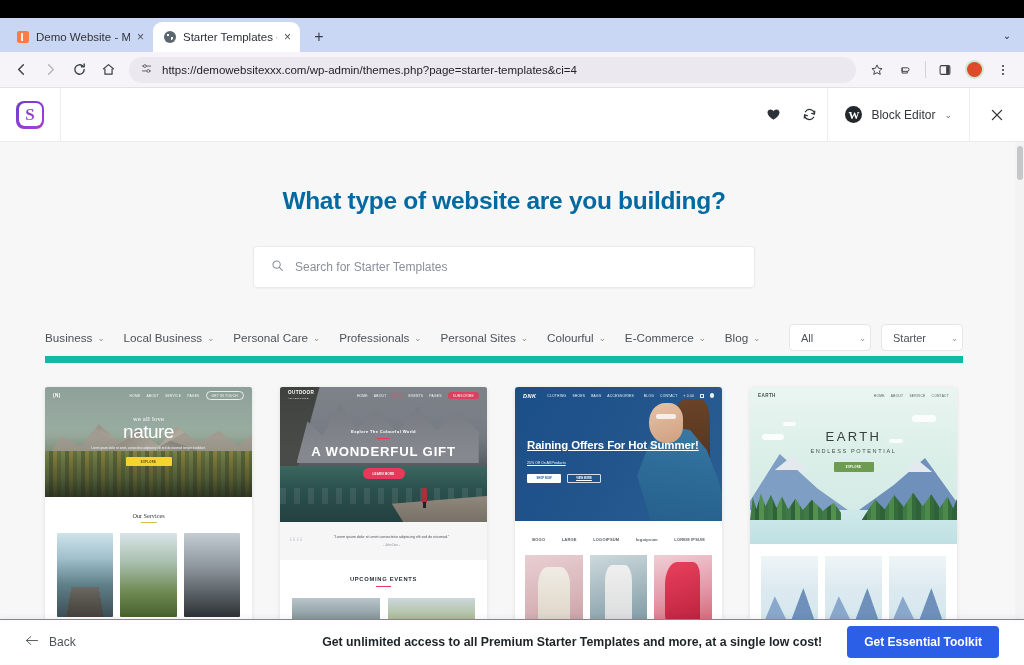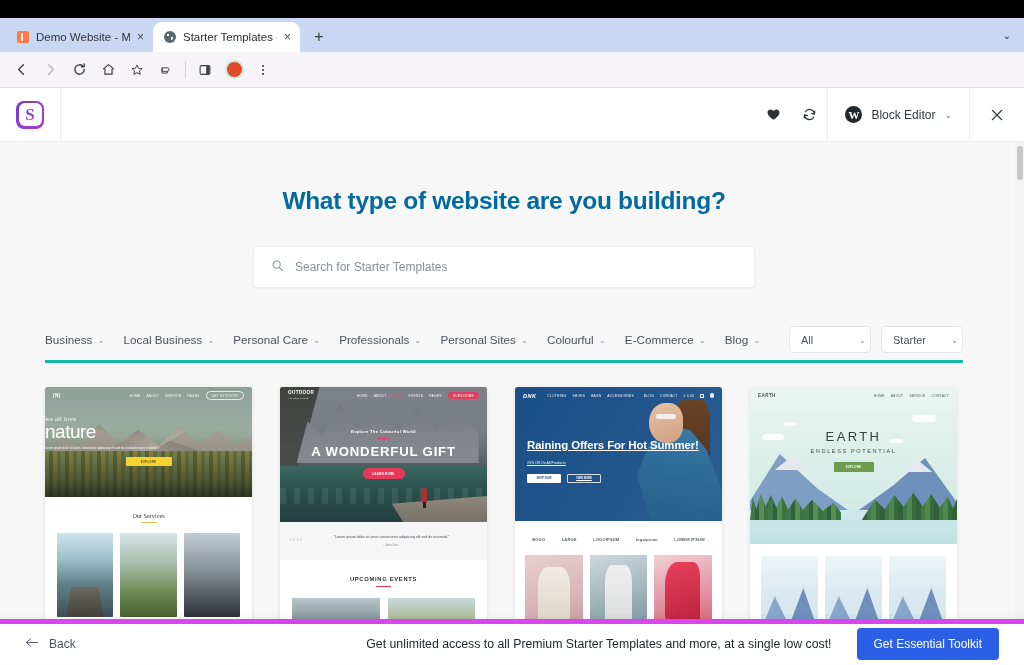--- a/index.html
+++ b/index.html
@@ -107,21 +107,21 @@
   .searchwrap { display:flex; justify-content:center; margin-top: 31px; }
   .searchbox {
     width: 502px; height: 42px; background: #fff; border: 1px solid #eceaef;
     border-radius: 4px; display:flex; align-items:center; gap: 11px; padding: 0 17px;
     box-shadow: 0 1px 2px rgba(16,24,40,.04);
   }
   .search-ph { font-size: 12px; color: #8a9099; }
 
   .filters {
     margin: 31px auto 0; width: 918px; height: 44px;
-    display:flex; align-items:center; border-bottom: 3px solid #14b8a6;
+    display:flex; align-items:center; border-bottom: 7px solid #14b8a6;
   }
   .cat {
     display:flex; align-items:center; gap:5px; font-size: 11.7px; color: #4c5259;
     margin-right: 19px; white-space: nowrap;
   }
   .cat .chev { font-size: 8.5px; color: #8d939a; }
   .filters-right { margin-left:auto; display:flex; gap: 10px; }
   .selectbox {
     width: 82px; height: 27px; background: #fff; border: 1px solid #e6e5e9;
     border-radius: 4px; display:flex; align-items:center; justify-content:space-between;
@@ -161,21 +161,21 @@
     background:
       linear-gradient(150deg, transparent 45%, #9a9489 45.5%, #b4aea2 60%, transparent 61%),
       linear-gradient(200deg, transparent 48%, #8e8a80 48.5%, #a8a297 62%, transparent 63%);
     clip-path: polygon(0 100%, 8% 52%, 17% 72%, 26% 30%, 36% 64%, 45% 40%, 55% 70%, 64% 34%, 74% 66%, 84% 42%, 93% 70%, 100% 50%, 100% 100%);
     background-color: #a49e93; }
   .c1-trees { position:absolute; left:0; right:0; bottom:0; height: 46px;
     background:
       linear-gradient(180deg, rgba(60,72,44,0) 0%, rgba(44,54,32,.35) 60%, rgba(30,38,22,.7) 100%),
       repeating-linear-gradient(90deg, #7e8a4d 0 4px, #5f6c3c 4px 8px, #93893f 8px 12px, #6b7740 12px 16px); }
   .c1-fade { position:absolute; inset:0; background: linear-gradient(180deg, rgba(20,28,30,.18), rgba(20,28,30,.02) 45%, rgba(20,28,30,.30)); }
-  .c1-hero-txt { position:absolute; left:0; right:0; top: 28px; color:#fff; z-index:3; }
+  .c1-hero-txt { position:absolute; left:0; right:0; top: 28px; text-align:center; color:#fff; z-index:3; }
   .c1-sub1 { font-size: 6.6px; font-family:"Liberation Serif", serif; letter-spacing:.2px; }
   .c1-big { font-size: 19px; line-height: 1.05; font-weight: 400; font-family:"Liberation Sans", sans-serif; letter-spacing: -.5px; }
   .c1-para { font-size: 2.9px; line-height: 1.8; opacity: .9; margin-top: 4px; }
   .c1-btn { margin: 6px auto 0; width: 46px; height: 9px; background:#f5d431; border-radius:1px;
     display:flex; align-items:center; justify-content:center; }
   .c1-btn span { font-size: 2.8px; color:#5a4b08; font-weight:700; letter-spacing:.3px; }
   .c1-services { text-align:center; padding-top: 15px; }
   .c1-services h4 { font-size: 6.2px; color:#2e3a33; font-family:"Liberation Serif", serif; font-weight: 400; }
   .c1-rule { width: 16px; height: 1.4px; background:#d8c14a; margin: 3px auto 0; }
   .c1-tiles { display:flex; gap: 7px; padding: 10px 12px 0; }
@@ -299,25 +299,25 @@
   .c4-tile { flex:1; height: 84px; position:relative; overflow:hidden;
     background: linear-gradient(180deg,#eef5f7 0%,#dceaf0 40%,#cfe4ec 100%); }
   .c4-tile i { position:absolute; bottom:0; display:block; }
   .c4-tile .pk1 { left:-8%; width:70%; height:52%; background:#8aa8cc; clip-path: polygon(0 100%, 46% 0, 100% 100%); }
   .c4-tile .pk2 { right:-6%; width:66%; height:62%; background:#6e90ba; clip-path: polygon(0 100%, 52% 0, 100% 100%); }
   .c4-tile .gr { left:0; right:0; width:100%; height:18%; background:#4f8a4b; }
 
   
   .footer {
     position: absolute; left: 0; right: 0; bottom: 0; height: 45px; background: #fff;
-    border-top: 5px solid #d946ef; display: flex; align-items: center; padding: 0 25px;
+    border-top: 1px solid #d946ef; display: flex; align-items: center; padding: 0 25px;
     box-shadow: 0 -2px 6px rgba(16,24,40,.05); z-index: 20;
   }
   .back { display:flex; align-items:center; gap: 9px; font-size: 12px; color: #4c5259; }
-  .promo { margin-left: auto; display:flex; align-items:center; gap: 25px; }
+  .promo { margin-left: auto; display:flex; align-items:center; gap: 25px; font-weight: bold; }
   .promo-text { font-size: 12.3px; color: #1d2327; }
   .cta { height: 32px; padding: 0 17px; border-radius: 4px; background: #2c5fe8; color:#fff;
     font-size: 12px; display:flex; align-items:center; justify-content:center; }
 
   
   .vscroll { position:absolute; right: 0; top: 0; width: 9px; bottom: 0; background: #f3f3f4; z-index: 15; }
   .vthumb { position:absolute; right: 1.5px; top: 4px; width: 6px; height: 34px; background:#c6c7c9; border-radius: 3px; }
 </style>
 </head>
 <body>
@@ -357,20 +357,31 @@
           <path d="M13 8a5 5 0 1 1-1.6-3.7" fill="none" stroke="#3c4043" stroke-width="1.5" stroke-linecap="round"></path>
           <path d="M13 2.2 L13 5.1 L10.1 5.1" fill="none" stroke="#3c4043" stroke-width="1.5" stroke-linecap="round" stroke-linejoin="round"></path>
         </svg>
     </div>
     <div class="nav-btn">
       <svg width="15" height="15" viewBox="0 0 16 16">
           <path d="M2.6 7.3 L8 2.8 L13.4 7.3 M4.2 7.6 L4.2 13 L11.8 13 L11.8 7.6" fill="none" stroke="#3c4043" stroke-width="1.3" stroke-linecap="round" stroke-linejoin="round"></path>
         </svg>
     </div>
 
+    <div class="urlbox">
+      <span>
+        <svg width="13" height="13" viewBox="0 0 16 16">
+          <line x1="2.5" y1="5" x2="13.5" y2="5" stroke="#5f6368" stroke-width="1.2"></line>
+          <line x1="2.5" y1="11" x2="13.5" y2="11" stroke="#5f6368" stroke-width="1.2"></line>
+          <circle cx="6" cy="5" r="1.7" fill="#f6f4f8" stroke="#5f6368" stroke-width="1.2"></circle>
+          <circle cx="10.2" cy="11" r="1.7" fill="#f6f4f8" stroke="#5f6368" stroke-width="1.2"></circle>
+        </svg>
+      </span>
+      <span class="url-text">https://demowebsitexxx.com/wp-admin/themes.php?page=starter-templates&amp;ci=4</span>
+    </div>
 
     <div class="omni-icon">
       <svg width="14" height="14" viewBox="0 0 16 16">
           <path d="M8 2.2 L9.8 6 L13.8 6.4 L10.8 9.1 L11.7 13 L8 11 L4.3 13 L5.2 9.1 L2.2 6.4 L6.2 6 Z" fill="none" stroke="#3c4043" stroke-width="1.1" stroke-linejoin="round"></path>
         </svg>
     </div>
     <div class="omni-icon">
       <svg width="14" height="14" viewBox="0 0 16 16">
           <path d="M3.5 5.5 h6 a2 2 0 0 1 0 4 h-6 z M3.5 5.5 v6 h6 v-2" fill="none" stroke="#3c4043" stroke-width="1.1" stroke-linejoin="round"></path>
         </svg>

